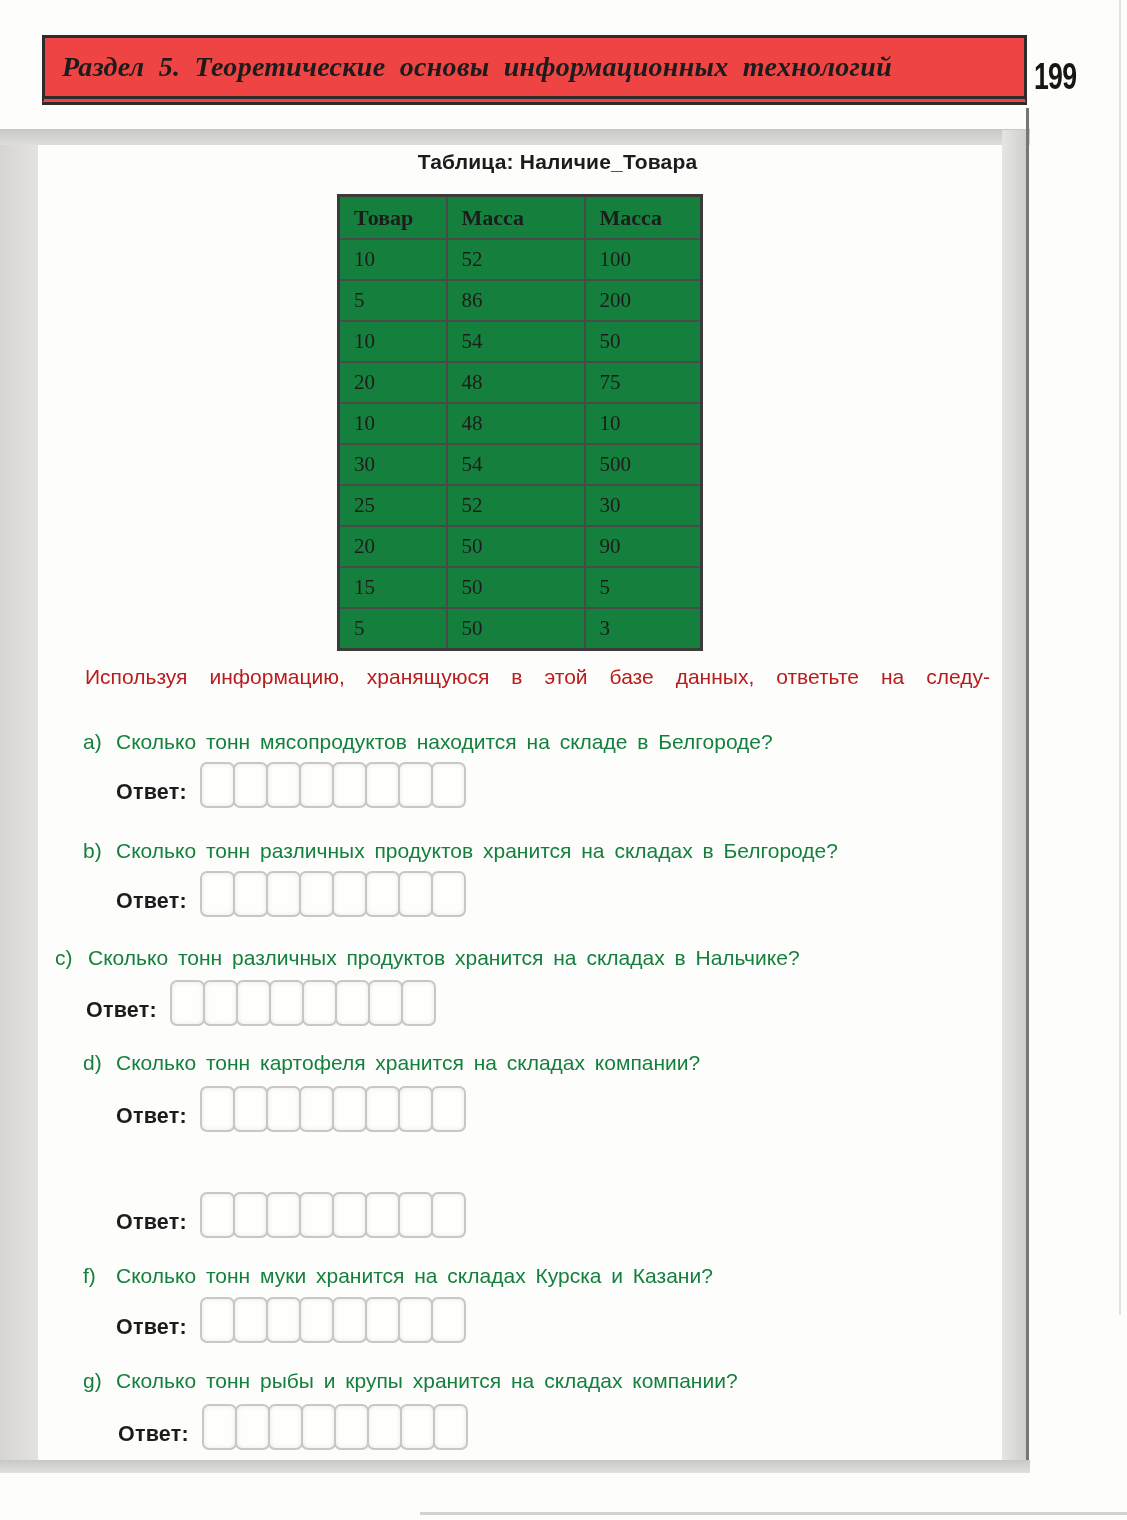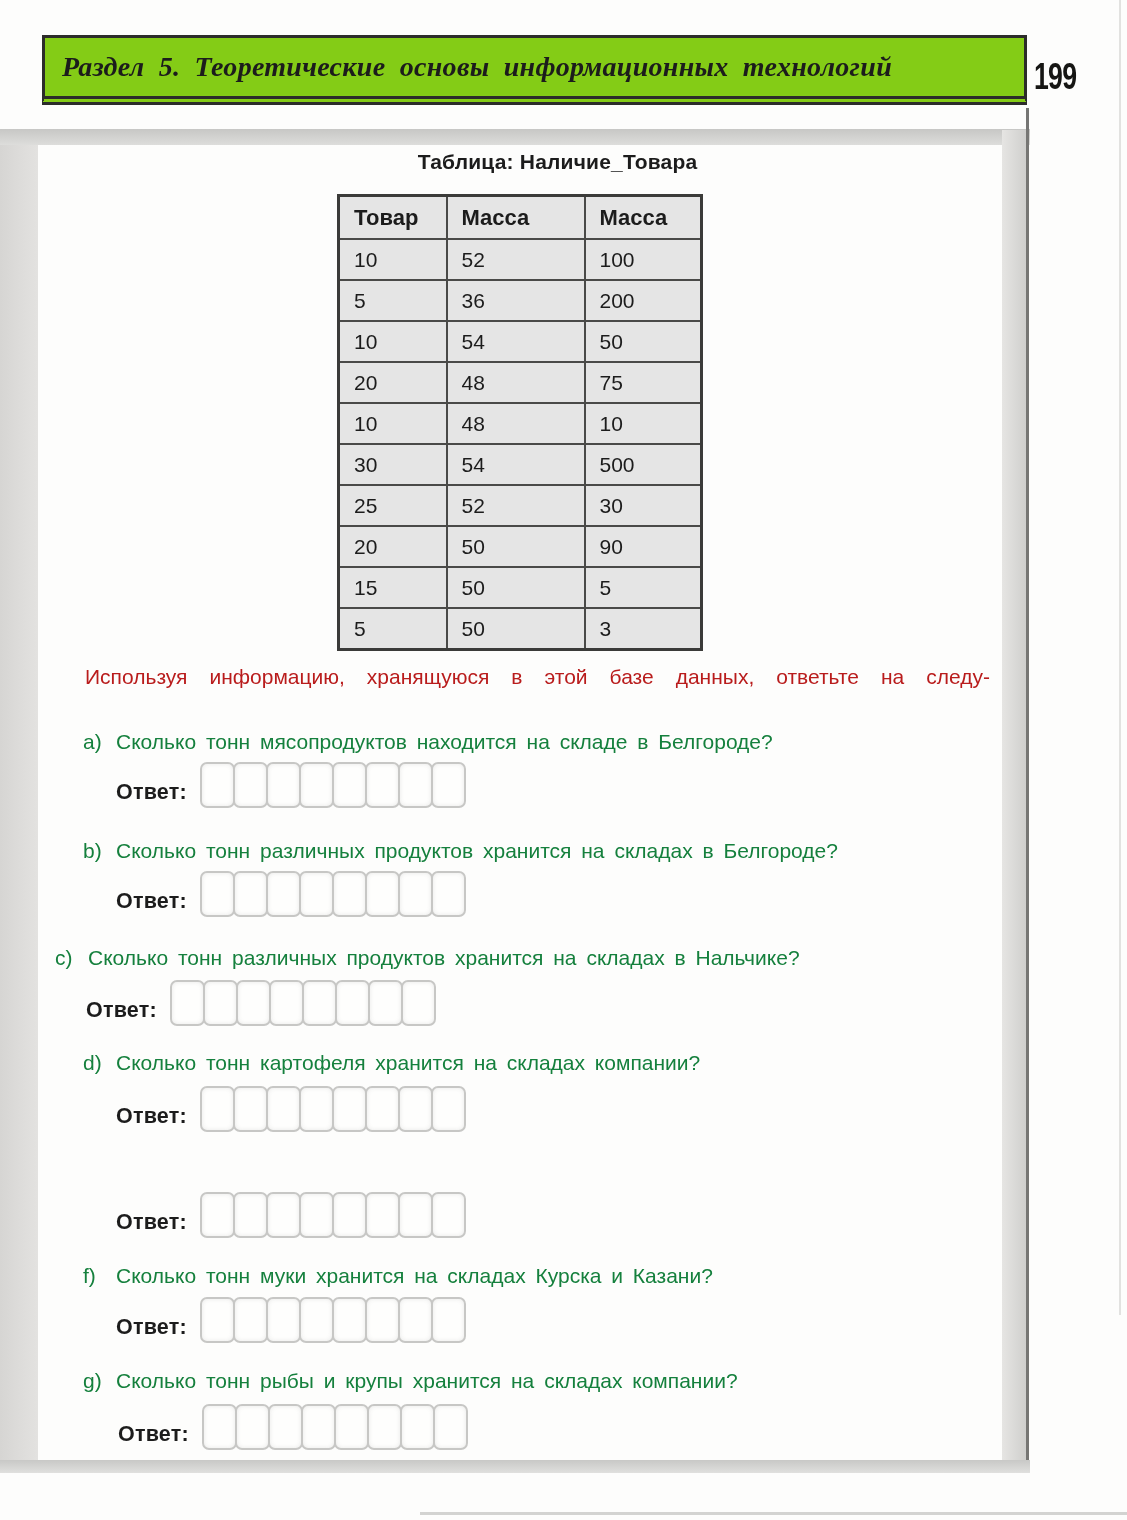--- a/index.html
+++ b/index.html
@@ -39,21 +39,21 @@
     background:#e2e2e0;
   }
   .bottom-edge-line {
     position:absolute; left:420px; top:1512px; width:707px; height:3px;
     background:#d3d3d1;
   }
 
   
   .header-box {
     position:absolute; left:42px; top:35px; width:985px; height:70px;
-    background:#84cc16;
+    background:#ef4444;
     border:3px solid #2c2c2a;
     border-bottom:9px double #2c2c2a;
     display:flex; align-items:center;
     box-sizing:border-box;
   }
   .header-title {
     font-family:"Liberation Serif", serif;
     font-style:italic; font-weight:700;
     font-size:28px; letter-spacing:.3px; word-spacing:7px;
     padding-left:17px;
@@ -68,22 +68,23 @@
 
   
   .table-title {
     position:absolute; left:38px; top:150px; width:1039px;
     text-align:center; font-weight:700; font-size:21px;
     letter-spacing:.2px;
   }
   table.goods {
     position:absolute; left:337px; top:194px;
     border-collapse:collapse;
-    background:#e5e5e5;
+    background:#15803d;
     border:3px solid #3b3b39;
+    font-family:Liberation Serif, serif;
   }
   table.goods th, table.goods td {
     border:2px solid #4a4a48;
     text-align:left; padding:0 0 0 14px;
     font-size:21px;
   }
   table.goods th { font-weight:700; height:41px; font-size:22px; }
   table.goods td { height:39px; font-weight:400;border-radius:16px; }
   col.c1 { width:108px; } col.c2 { width:138px; } col.c3 { width:117px; }
 
@@ -157,21 +158,21 @@
       </tr>
     </thead>
     <tbody>
       <tr>
           <td>10</td>
           <td>52</td>
           <td>100</td>
         </tr>
       <tr>
           <td>5</td>
-          <td>36</td>
+          <td>86</td>
           <td>200</td>
         </tr>
       <tr>
           <td>10</td>
           <td>54</td>
           <td>50</td>
         </tr>
       <tr>
           <td>20</td>
           <td>48</td>

